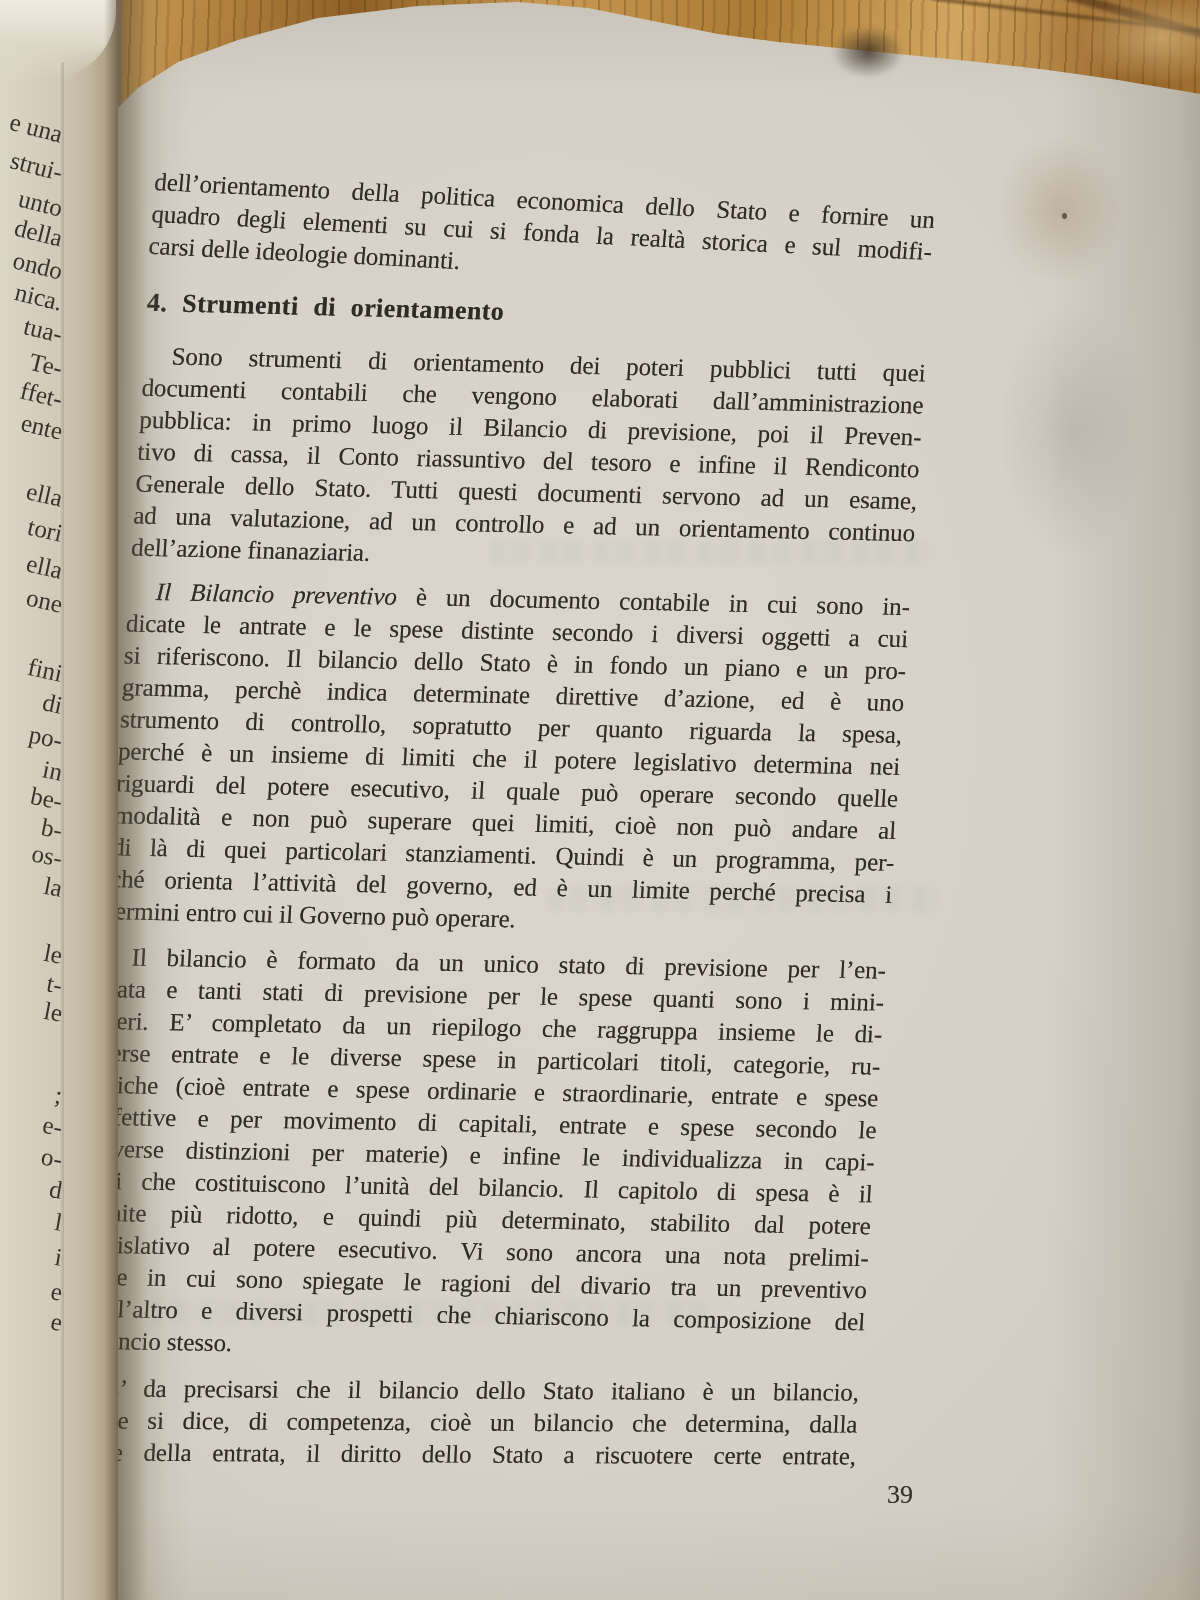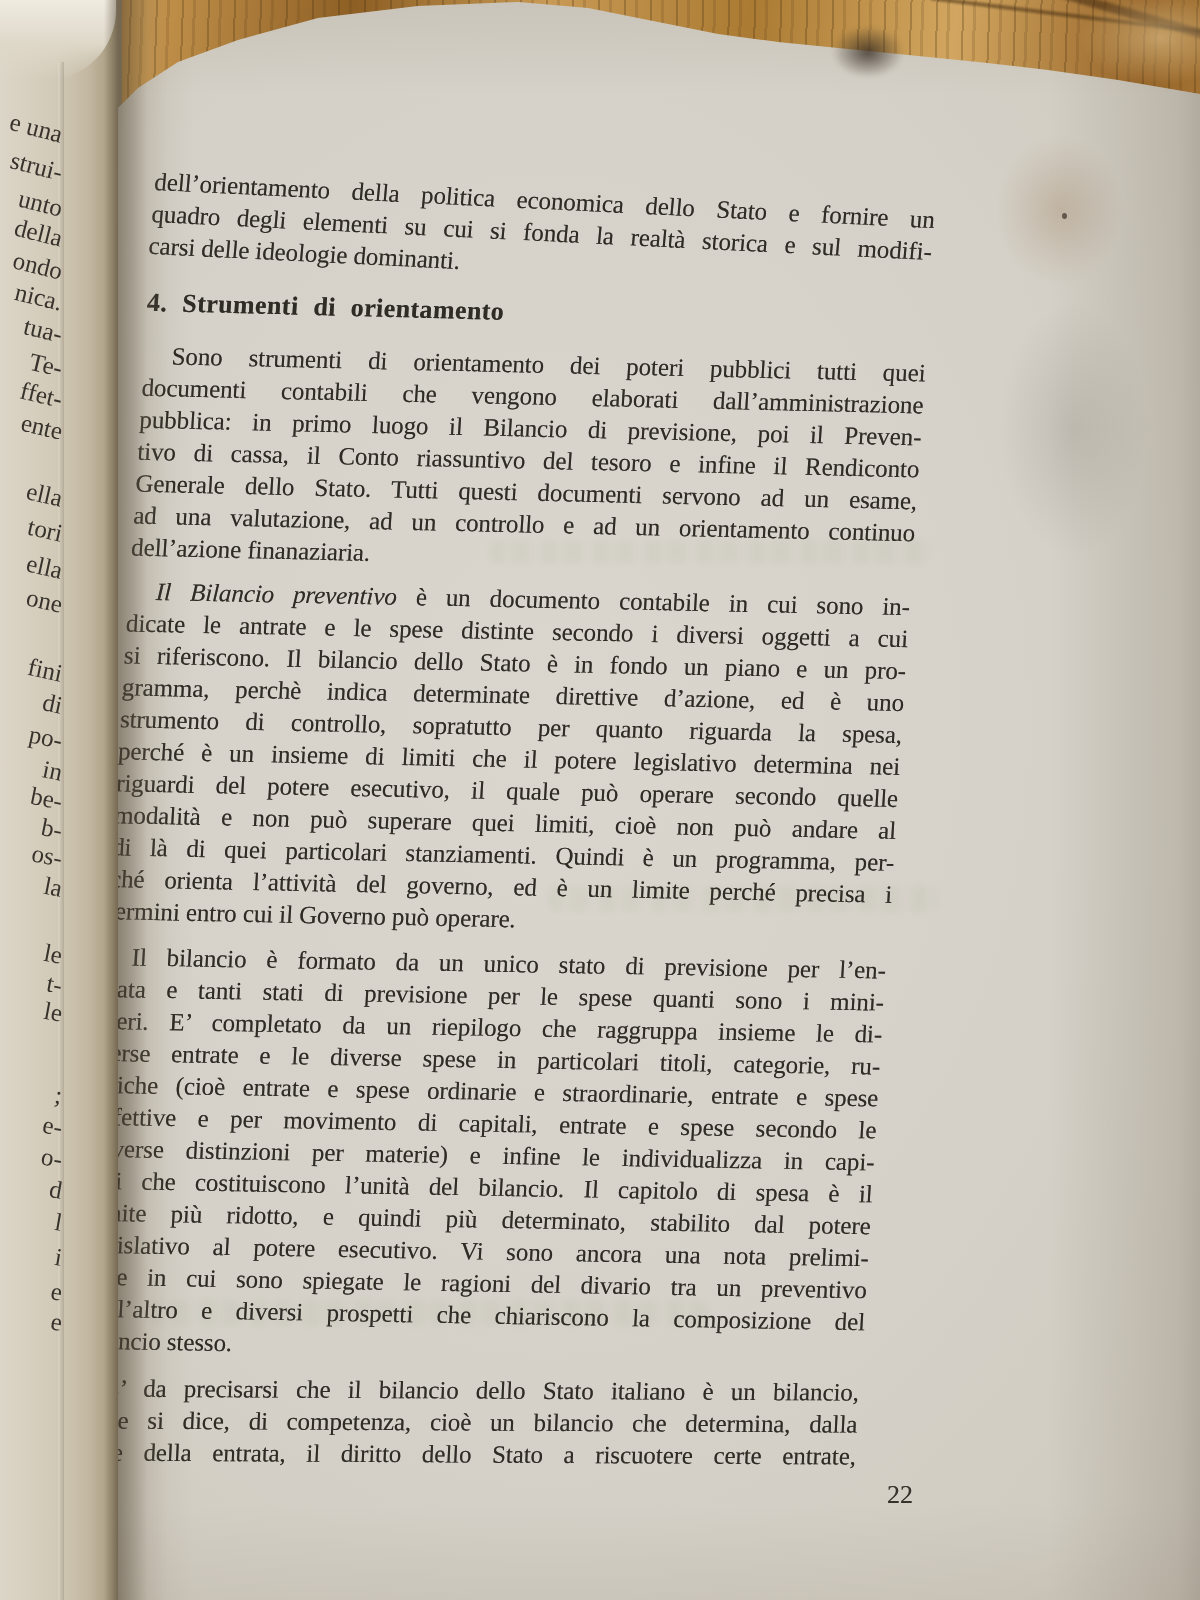--- a/index.html
+++ b/index.html
@@ -183,19 +183,19 @@
           <div class="line">e l’altro e diversi prospetti che chiariscono la composizione del</div>
           <div class="line last">bilancio stesso.</div>
         </div>
         <div class="para" style="transform: rotate(-1deg); transform-origin: 0px 50%; margin-top: 16px;">
           <div class="line first">E’ da precisarsi che il bilancio dello Stato italiano è un bilancio,</div>
           <div class="line">come si dice, di competenza, cioè un bilancio che determina, dalla</div>
           <div class="line">parte della entrata, il diritto dello Stato a riscuotere certe entrate,</div>
         </div>
       </div>
 
-    <div class="page-number">22</div>
+    <div class="page-number">39</div>
   </div>
 
   <div class="gutter"></div>
   <div class="top-smudge"></div>
 
 </div>
 
 </body></html>

